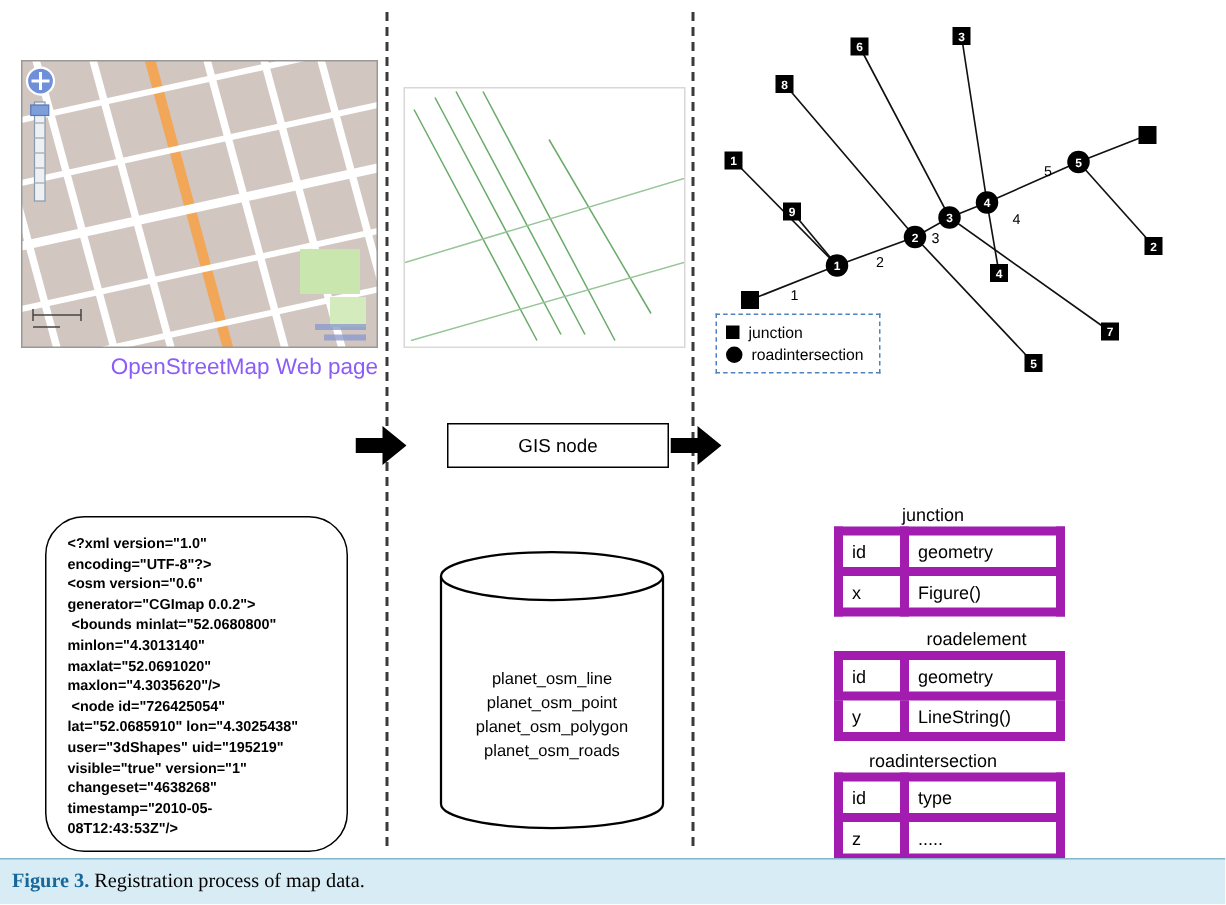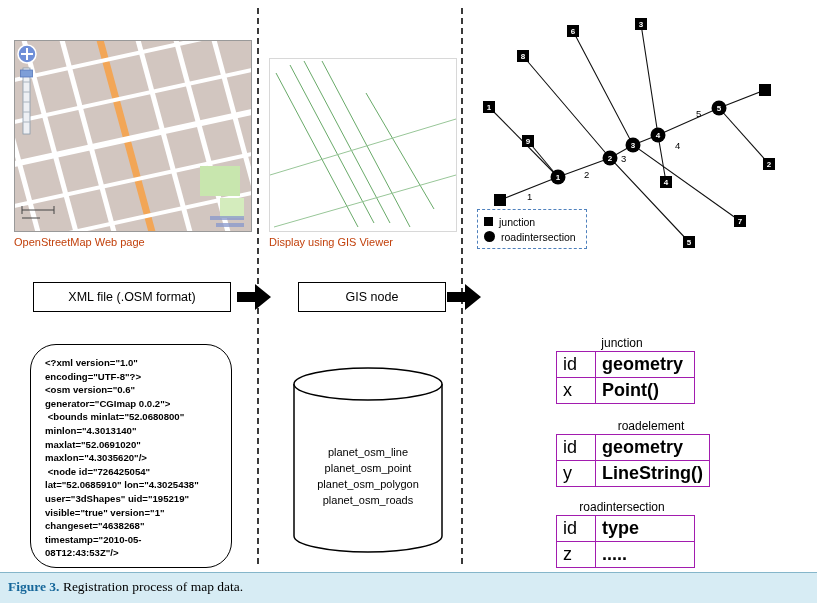--- a/index.html
+++ b/index.html
@@ -2,38 +2,38 @@
 <html><head>
 <meta charset="utf-8">
 <style>
   html,body{margin:0;padding:0;background:#fff;}
   #stage{position:relative;width:817px;height:603px;background:#fff;overflow:hidden;
          font-family:"Liberation Sans",sans-serif;color:#000;}
 
   .vsep{position:absolute;top:8px;height:556px;width:0;border-left:2px dashed #3a3a3a;}
 
   
-  .panel-caption{position:absolute;text-align:left;font-size:11px;color:#c2410c;}
+  .panel-caption{position:absolute;text-align:right;font-size:15px;color:#8b5cf6;}
 
   .flow-box{position:absolute;height:30px;border:1.5px solid #000;background:#fff;
             display:flex;align-items:center;justify-content:center;font-size:12.5px;box-sizing:border-box;}
 
   .arrow{position:absolute;width:34px;height:26px;}
 
   
   #xml-blob{position:absolute;left:30px;top:344px;width:202px;height:224px;border:1.6px solid #000;
             border-radius:26px;box-sizing:border-box;padding:11px 6px 6px 14px;background:#fff;}
   .xml-line{font-size:9.6px;font-weight:bold;line-height:13.6px;white-space:pre;}
 
   
   .tbl-title{position:absolute;width:132px;text-align:center;font-size:12px;}
   .mini-table{position:absolute;border-collapse:collapse;background:#fff;}
-  .mini-table td{border:1px solid #a21caf;font-size:18px;padding:2px 6px;height:17px;vertical-align:middle;}
+  .mini-table td{border:6px solid #a21caf;font-size:12px;padding:2px 6px;height:17px;vertical-align:middle;}
   .mini-table td.c1{width:26px;}
-  .mini-table td.c2{width:86px;font-weight:bold;}
+  .mini-table td.c2{width:86px;}
 
   
   #legend{position:absolute;left:477px;top:209px;width:110px;border:1px dashed #4f81bd;background:#fff;
           padding:4px 6px;box-sizing:border-box;}
   .legend-row{display:flex;align-items:center;gap:6px;height:15px;}
   .legend-sq{width:9px;height:9px;background:#000;flex:0 0 auto;}
   .legend-ci{width:11px;height:11px;border-radius:50%;background:#000;flex:0 0 auto;}
   .legend-label{font-size:10.5px;}
 
   
@@ -100,21 +100,20 @@
     </g>
 
     <g fill="#8898cc" opacity="0.75">
       <rect x="196" y="176" width="34" height="4"></rect>
       <rect x="202" y="183" width="28" height="4"></rect>
     </g>
     <rect x="0.5" y="0.5" width="237" height="191" fill="none" stroke="#999"></rect>
   </svg>
   <div class="panel-caption" style="left:14px;top:236px;width:238px">OpenStreetMap Web page</div>
 
-  <div class="flow-box" style="left:33px;top:282px;width:198px">XML file (.OSM format)</div>
 
   <div id="xml-blob">
     <div id="xml-code">
         <div class="xml-line">&lt;?xml version="1.0"</div>
         <div class="xml-line">encoding="UTF-8"?&gt;</div>
         <div class="xml-line">&lt;osm version="0.6"</div>
         <div class="xml-line">generator="CGImap 0.0.2"&gt;</div>
         <div class="xml-line"> &lt;bounds minlat="52.0680800"</div>
         <div class="xml-line">minlon="4.3013140"</div>
         <div class="xml-line">maxlat="52.0691020"</div>
@@ -139,21 +138,20 @@
       <line x1="20" y1="6" x2="104" y2="164"></line>
       <line x1="34" y1="2" x2="120" y2="164"></line>
       <line x1="52" y1="2" x2="140" y2="168"></line>
       <line x1="96" y1="34" x2="164" y2="150"></line>
     </g>
     <g stroke="#98c698" stroke-width="1" fill="none">
       <line x1="0" y1="116" x2="186" y2="60"></line>
       <line x1="4" y1="168" x2="186" y2="116"></line>
     </g>
   </svg>
-  <div class="panel-caption" style="left:269px;top:236px;width:186px">Display using GIS Viewer</div>
 
   <div class="flow-box" style="left:298px;top:282px;width:148px">GIS node</div>
 
   <svg style="position:absolute;left:288px;top:360px" width="160" height="200" viewBox="0 0 160 200">
     <path d="M6,24 L6,176 A74,16 0 0 0 154,176 L154,24" fill="#ffffff" stroke="#000" stroke-width="1.5"></path>
     <ellipse cx="80" cy="24" rx="74" ry="16" fill="#ffffff" stroke="#000" stroke-width="1.5"></ellipse>
     <g font-size="11" text-anchor="middle" fill="#000">
       <text x="80" y="96">planet_osm_line</text>
       <text x="80" y="112">planet_osm_point</text>
       <text x="80" y="128">planet_osm_polygon</text>
@@ -224,21 +222,21 @@
 
   <div class="tbl-title" style="left:556px;top:336px">junction</div>
   <table class="mini-table" style="left:556px;top:351px">
     <tbody>
         <tr>
       <td class="c1">id</td>
       <td class="c2">geometry</td>
     </tr>
     <tr>
       <td class="c1">x</td>
-      <td class="c2">Point()</td>
+      <td class="c2">Figure()</td>
     </tr>
   </tbody>
     </table>
 
   <div class="tbl-title" style="left:585px;top:419px">roadelement</div>
   <table class="mini-table" style="left:556px;top:434px">
     <tbody>
         <tr>
       <td class="c1">id</td>
       <td class="c2">geometry</td>

